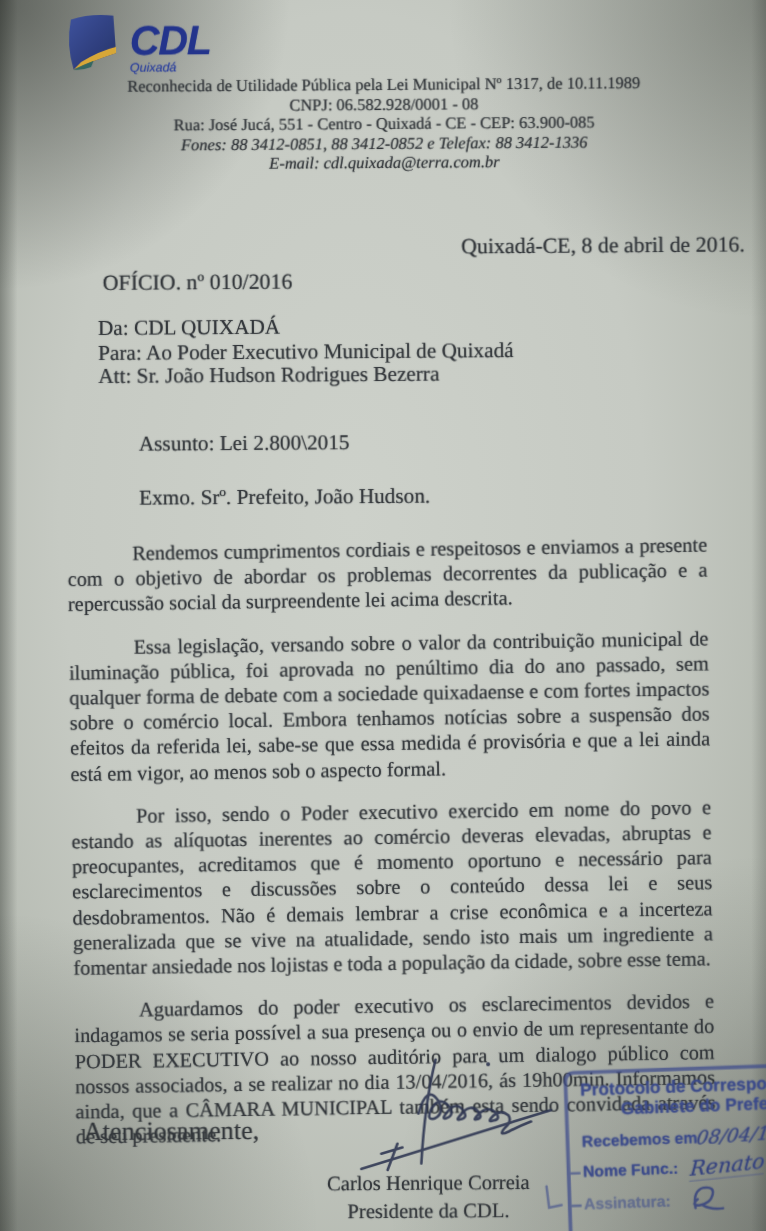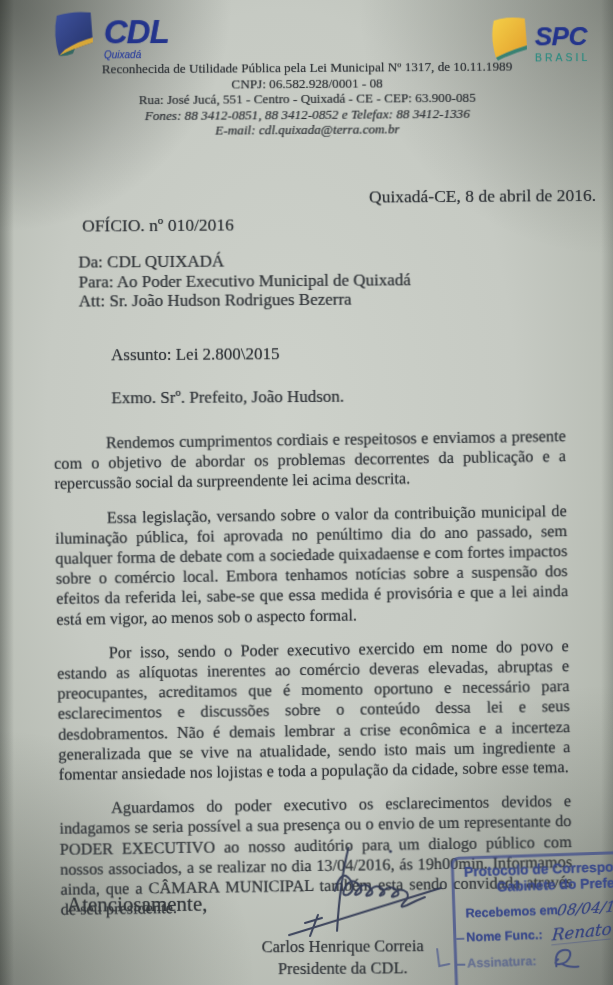--- a/index.html
+++ b/index.html
@@ -89,38 +89,20 @@
           <path d="M18,40 Q33,31 46,28 L46,33 Q30,38 12,46 Z" fill="#e2ae35" opacity="0.95"></path>
           <path d="M12,46 Q20,42 28,39 L26,44 Q18,47 12,46 Z" fill="#27615c" opacity="0.85"></path>
         </svg>
       </span>
       <span class="cdl-text">
         <span class="big">CDL</span>
         <span class="small">Quixadá</span>
       </span>
     </div>
 
-    <div class="spc-logo">
-      <span>
-        <svg width="44" height="48" viewBox="0 0 44 48">
-          <defs>
-            <linearGradient id="spcg" x1="0" y1="0" x2="1" y2="1">
-              <stop offset="0" stop-color="#f6cf45"></stop>
-                <stop offset="1" stop-color="#e49e28"></stop>
-            </linearGradient>
-          </defs>
-          <path d="M8,5 Q22,0 39,3 L41,30 Q26,34 10,42 Q4,22 8,5 Z" fill="url(#spcg)" opacity="0.97"></path>
-          <path d="M10,42 Q24,35 41,30 L41,34 Q26,38 12,45 Z" fill="#2e7d6e" opacity="0.9"></path>
-        </svg>
-      </span>
-      <span class="spc-text">
-        <span class="big">SPC</span>
-        <span class="small">BRASIL</span>
-      </span>
-    </div>
 
     <div class="org-lines soft">
       <div>Reconhecida de Utilidade Pública pela Lei Municipal Nº 1317, de 10.11.1989</div>
       <div>CNPJ: 06.582.928/0001 - 08</div>
       <div>Rua: José Jucá, 551 - Centro - Quixadá - CE - CEP: 63.900-085</div>
       <div class="it">Fones: 88 3412-0851, 88 3412-0852 e Telefax: 88 3412-1336</div>
       <div class="it">E-mail: cdl.quixada@terra.com.br</div>
     </div>
 
     <div class="dateline soft">Quixadá-CE, 8 de abril de 2016.</div>

